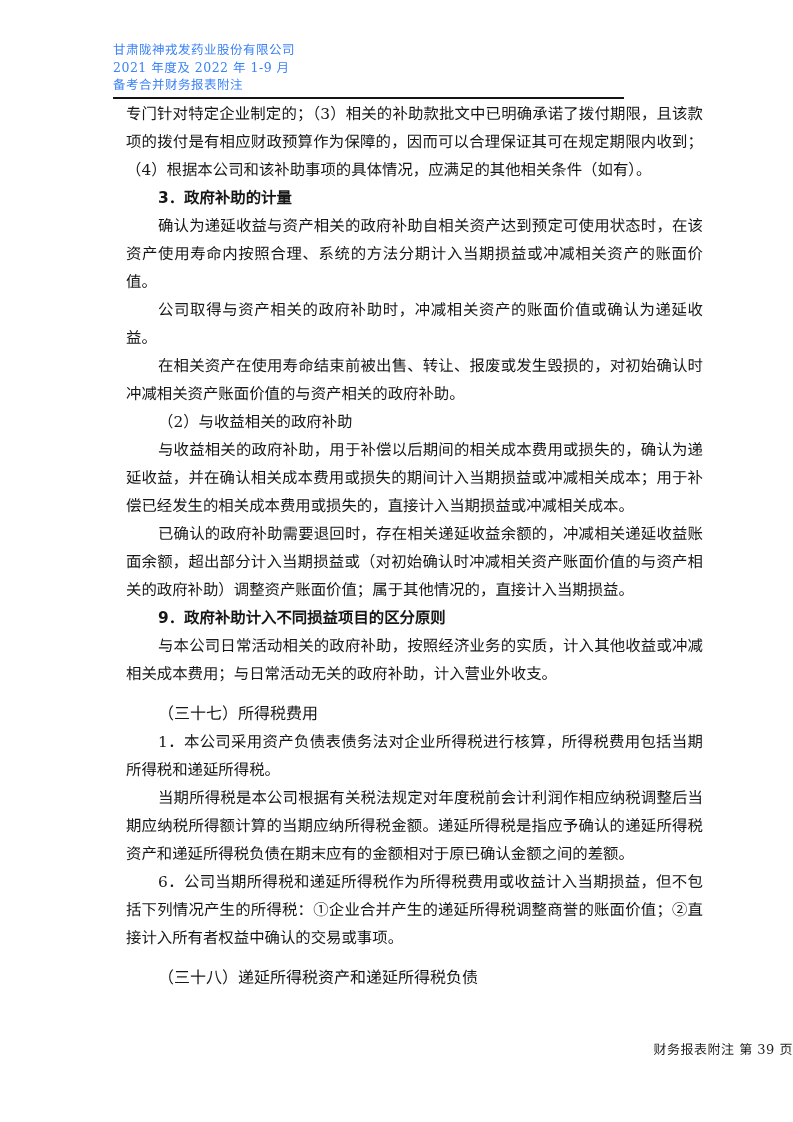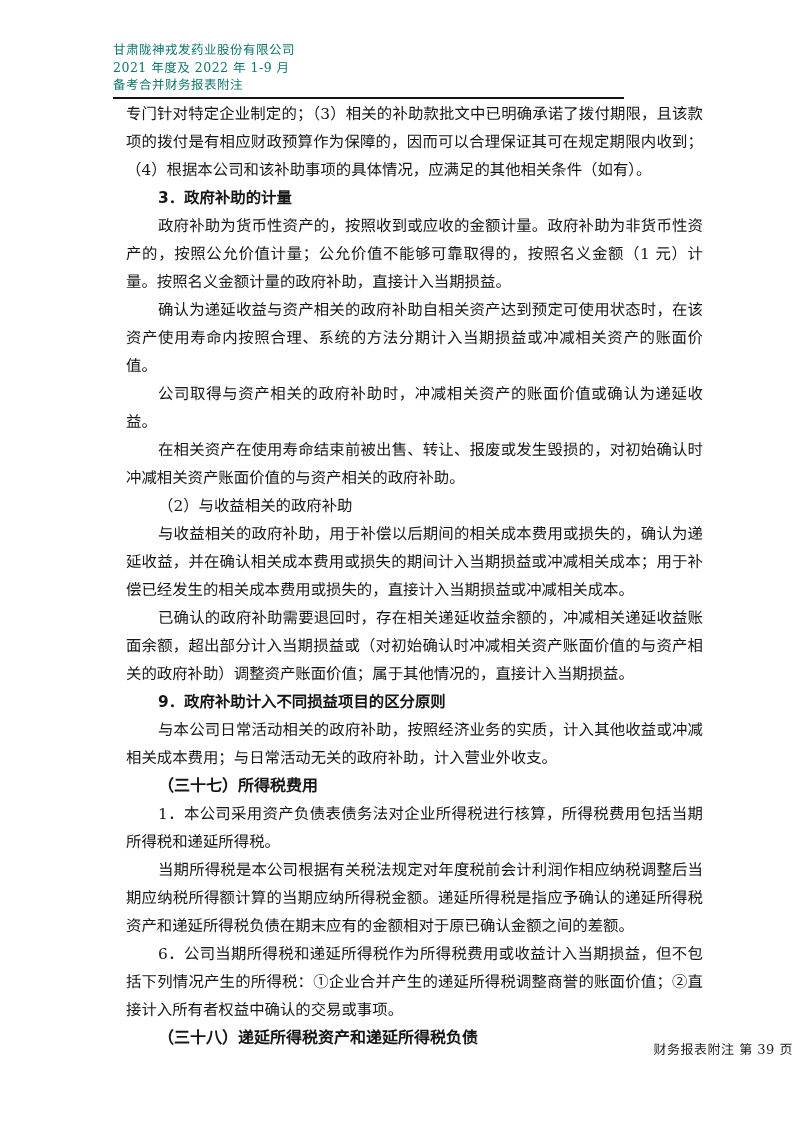--- a/index.html
+++ b/index.html
@@ -16,21 +16,21 @@
     font-family: "DejaVu Serif", "Liberation Serif", serif;
     color: #161616;
   }
   .header {
     position: absolute;
     left: 113px;
     top: 41px;
     width: 577px;
     font-size: 12.5px;
     line-height: 17.5px;
-    color: #0f766e;
+    color: #3b82f6;
     letter-spacing: 0.5px;
   }
   .header-rule {
     position: absolute;
     left: 113px;
     top: 97px;
     width: 511px;
     height: 0;
     border-top: 2px solid #141414;
   }
@@ -47,24 +47,24 @@
   .blk.p { text-indent: 32px; }
   .blk.p.no-indent { text-indent: 0; }
   .blk.h_num {
     font-family: "DejaVu Sans", "Liberation Sans", sans-serif;
     font-weight: 700;
     text-indent: 32px;
     font-size: 15.4px;
   }
   .blk.h_section {
     font-family: "DejaVu Sans", "Liberation Sans", sans-serif;
-    font-weight: 700;
+    font-weight: 400;
     text-indent: 32px;
     font-size: 16px;
-    margin-top: 0;
+    margin-top: 12px;
   }
   .footer {
     position: absolute;
     left: 0;
     top: 1039px;
     width: 100%;
     text-align: right;
     font-size: 13px;
     color: #1f1f1f;
     letter-spacing: 0.5px;
@@ -79,21 +79,20 @@
     <div>甘肃陇神戎发药业股份有限公司</div>
     <div>2021 年度及 2022 年 1-9 月</div>
     <div>备考合并财务报表附注</div>
   </div>
 
   <div class="header-rule"></div>
 
   <div class="content" id="content">
       <div class="blk p no-indent">专门针对特定企业制定的；（3）相关的补助款批文中已明确承诺了拨付期限，且该款项的拨付是有相应财政预算作为保障的，因而可以合理保证其可在规定期限内收到；（4）根据本公司和该补助事项的具体情况，应满足的其他相关条件（如有）。</div>
       <div class="blk h_num">3．政府补助的计量</div>
-      <div class="blk p">政府补助为货币性资产的，按照收到或应收的金额计量。政府补助为非货币性资产的，按照公允价值计量；公允价值不能够可靠取得的，按照名义金额（1 元）计量。按照名义金额计量的政府补助，直接计入当期损益。</div>
       <div class="blk p">确认为递延收益与资产相关的政府补助自相关资产达到预定可使用状态时，在该资产使用寿命内按照合理、系统的方法分期计入当期损益或冲减相关资产的账面价值。</div>
       <div class="blk p">公司取得与资产相关的政府补助时，冲减相关资产的账面价值或确认为递延收益。</div>
       <div class="blk p">在相关资产在使用寿命结束前被出售、转让、报废或发生毁损的，对初始确认时冲减相关资产账面价值的与资产相关的政府补助。</div>
       <div class="blk p">（2）与收益相关的政府补助</div>
       <div class="blk p">与收益相关的政府补助，用于补偿以后期间的相关成本费用或损失的，确认为递延收益，并在确认相关成本费用或损失的期间计入当期损益或冲减相关成本；用于补偿已经发生的相关成本费用或损失的，直接计入当期损益或冲减相关成本。</div>
       <div class="blk p">已确认的政府补助需要退回时，存在相关递延收益余额的，冲减相关递延收益账面余额，超出部分计入当期损益或（对初始确认时冲减相关资产账面价值的与资产相关的政府补助）调整资产账面价值；属于其他情况的，直接计入当期损益。</div>
       <div class="blk h_num">9．政府补助计入不同损益项目的区分原则</div>
       <div class="blk p">与本公司日常活动相关的政府补助，按照经济业务的实质，计入其他收益或冲减相关成本费用；与日常活动无关的政府补助，计入营业外收支。</div>
       <div class="blk h_section">（三十七）所得税费用</div>
       <div class="blk p">1．本公司采用资产负债表债务法对企业所得税进行核算，所得税费用包括当期所得税和递延所得税。</div>

